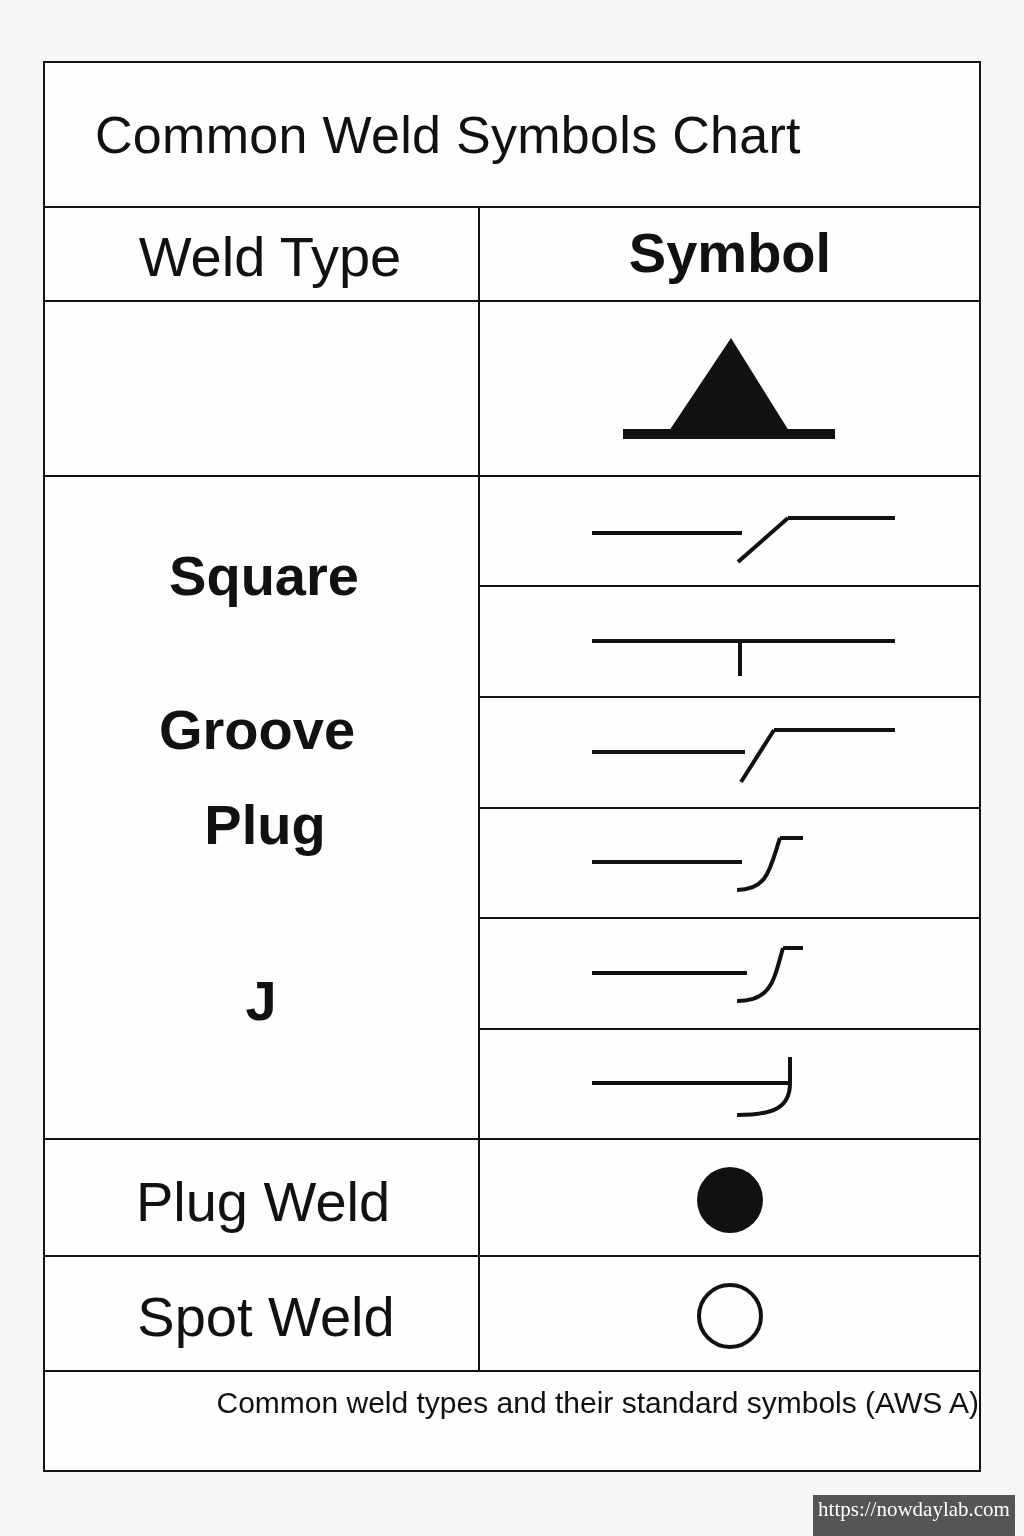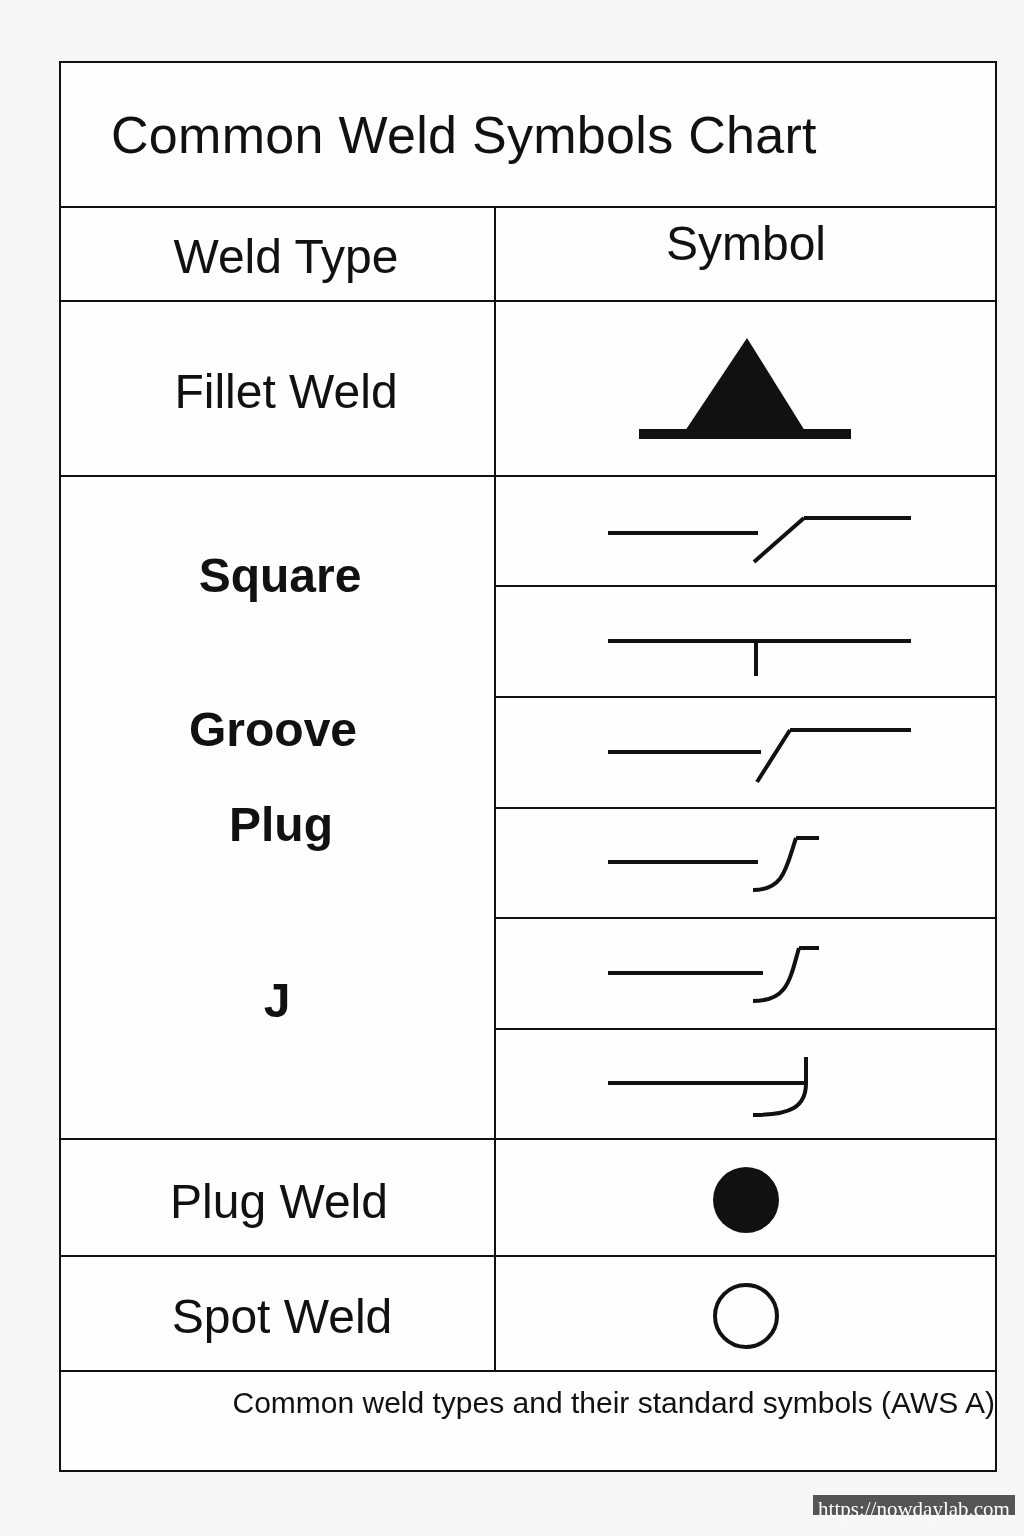--- a/index.html
+++ b/index.html
@@ -2,41 +2,41 @@
 <html><head>
 <meta charset="utf-8">
 <style>
   html, body { margin: 0; padding: 0; }
   body {
     width: 1024px; height: 1536px; background: #f7f7f7; position: relative;
     font-family: "Liberation Sans", sans-serif; color: #111; overflow: hidden;
   }
   .sheet {
     position: absolute; left: 43px; top: 61px; width: 938px; height: 1411px;
-    background: #fefefe; border: 2px solid #111; box-sizing: border-box; margin-left: 16px;
+    background: #fefefe; border: 2px solid #111; box-sizing: border-box;
   }
   .hline { position: absolute; left: 0; right: 0; height: 2px; background: #111; }
   .vline { position: absolute; width: 2px; background: #111; }
   .rline { position: absolute; left: 434px; right: 0; height: 2px; background: #111; }
   .title {
     position: absolute; left: 50px; top: 42px; font-size: 52px; font-weight: 500;
     letter-spacing: 0.3px;
   }
   .cell-text {
-    position: absolute; font-size: 48px; text-align: center; white-space: nowrap;
+    position: absolute; font-size: 56px; text-align: center; white-space: nowrap;
     transform: translate(-50%, -50%);
   }
   .cell-text.bold { font-weight: bold; }
   .caption {
     position: absolute; left: 0; right: 0; top: 1340px; text-align: right;
     font-size: 30px; transform: translateY(-50%);
   }
   .sym { position: absolute; }
   .watermark {
-    position: absolute; left: 813px; top: 1495px; width: 202px; height: 20px;
+    position: absolute; left: 813px; top: 1495px; width: 202px; height: 41px;
     background: #555; color: #fff; font-family: "Liberation Serif", serif;
     font-size: 21px; line-height: 29px; text-align: center;
   }
 </style>
 </head>
 <body>
 
 <div class="sheet">
   <div class="title">Common Weld Symbols Chart</div>
 
@@ -49,23 +49,22 @@
 
   <div class="vline" style="left:433px; top:143px; height:1166px"></div>
 
   <div class="rline" style="top:522px"></div>
   <div class="rline" style="top:633px"></div>
   <div class="rline" style="top:744px"></div>
   <div class="rline" style="top:854px"></div>
   <div class="rline" style="top:965px"></div>
 
   <div class="cell-text" style="left:225px; top:193px; font-weight:500">Weld Type</div>
-  <div class="cell-text" style="left:685px; top:180px; font-weight:400">Symbol</div>
+  <div class="cell-text" style="left:685px; top:189px; font-weight:700">Symbol</div>
 
-  <div class="cell-text" style="left:225px; top:328px; font-weight:500">Fillet Weld</div>
   <svg class="sym" style="left:576px; top:270px" width="216" height="110">
     <rect x="2" y="96" width="212" height="10" fill="#111"></rect>
     <polygon points="48,98 110,5 168,98" fill="#111"></polygon>
   </svg>
 
   <div class="cell-text bold" style="left:219px; top:512px">Square</div>
   <div class="cell-text bold" style="left:212px; top:666px">Groove</div>
   <div class="cell-text bold" style="left:220px; top:761px">Plug</div>
   <div class="cell-text bold" style="left:216px; top:937px">J</div>
 

